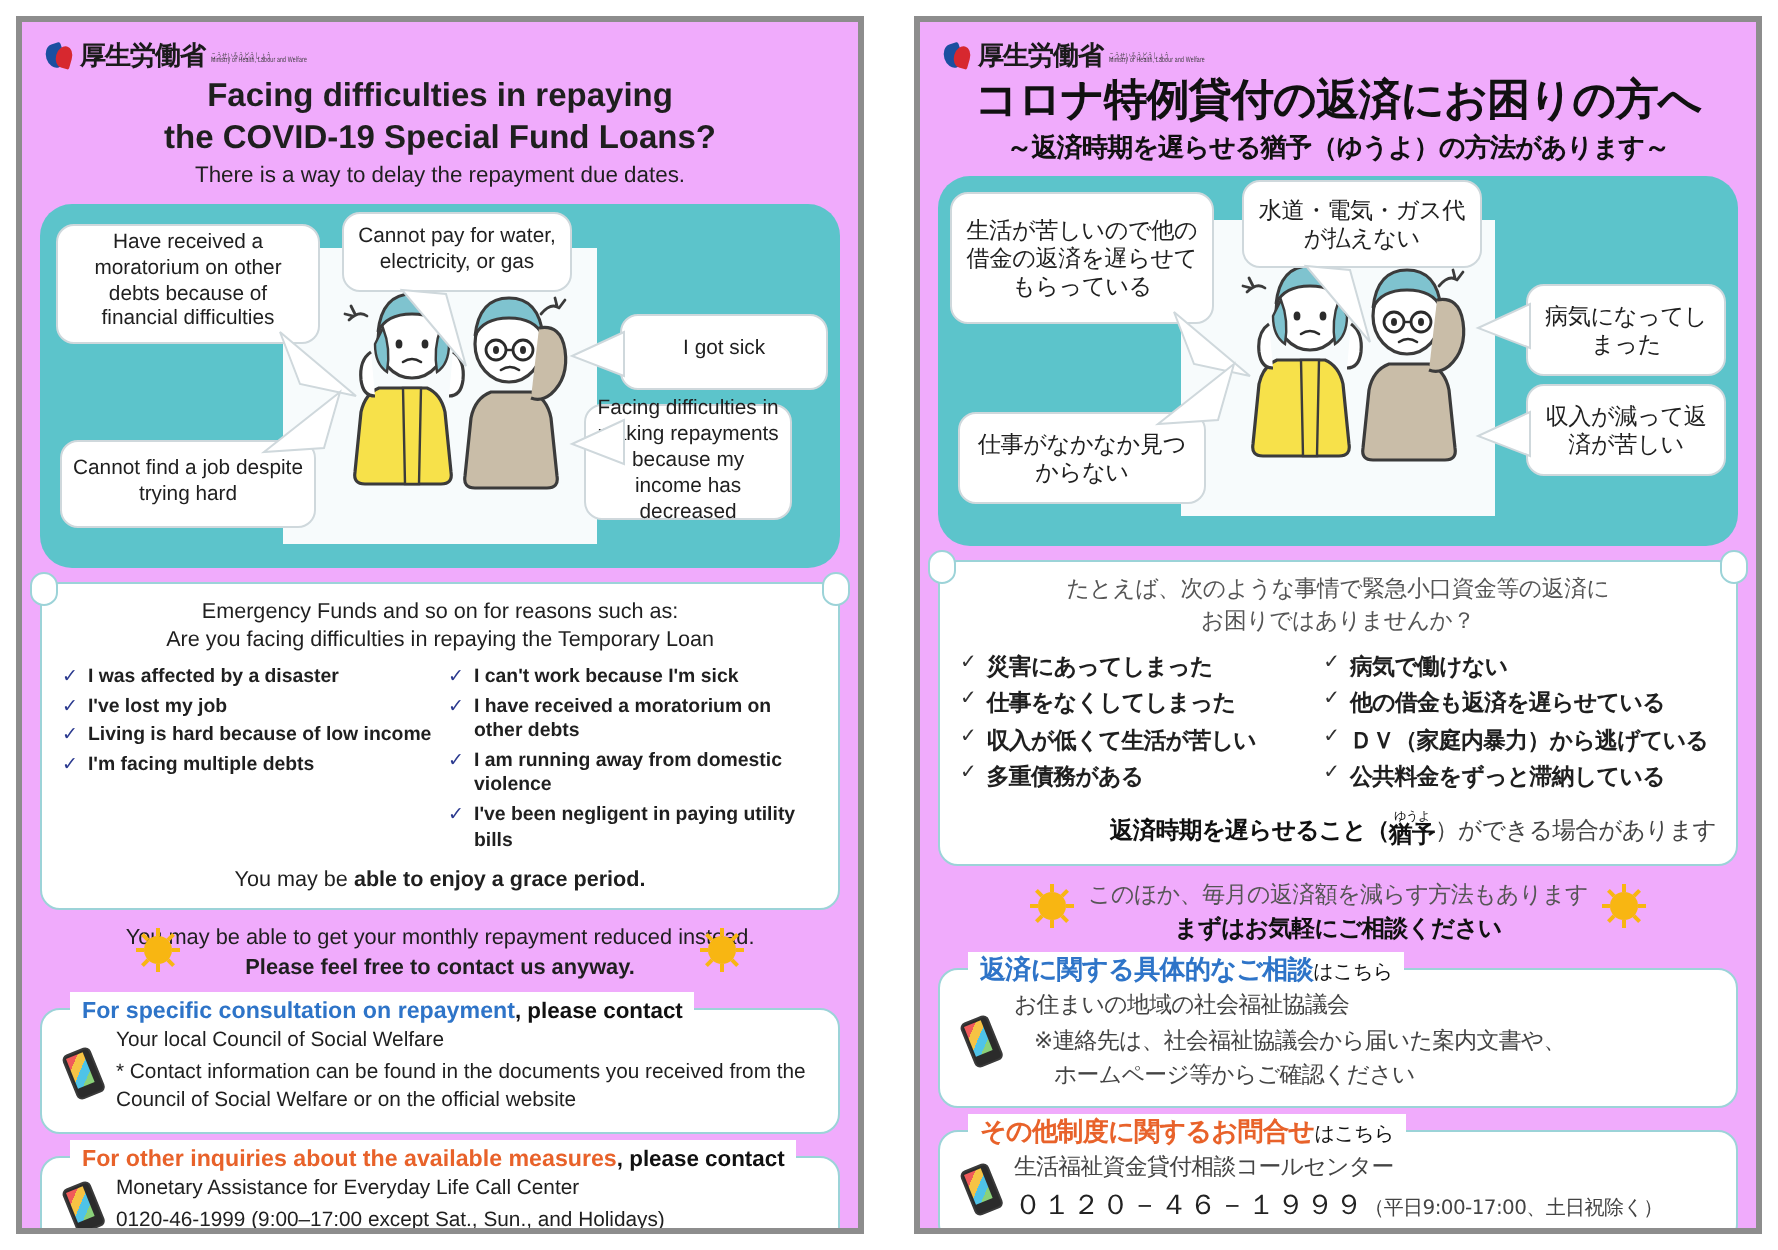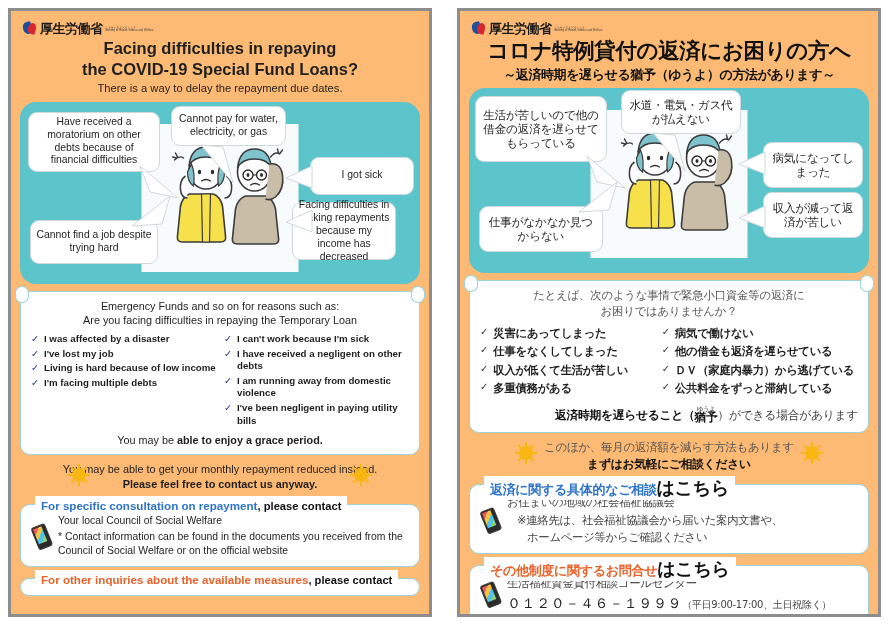--- a/index.html
+++ b/index.html
@@ -6,21 +6,21 @@
   body{
     width:889px;height:625px;overflow:hidden;
     background:#ffffff;
     font-family:"Liberation Sans","DejaVu Sans",sans-serif;
     color:#231f20;
   }
   .sheet{display:flex;width:889px;height:625px;box-sizing:border-box;}
   .page{
     position:relative;
     box-sizing:border-box;
-    background:#fdba74;
+    background:#f0abfc;
     border:3px solid #8d8d8d;
     margin:8px;
     padding:6px 9px 8px 9px;
     overflow:hidden;
   }
   .page.left{width:428px;}
   .page.right{width:428px;}
   .spacer{width:9px;}
 
   
@@ -111,21 +111,21 @@
   .contact{
     position:relative;margin-top:11px;border:1px solid #9cd3d8;border-radius:10px;
     padding:9px 10px 7px 10px;box-sizing:border-box;background:#fff;
   }
   .contact .legend{
     position:absolute;top:-9px;left:14px;background:#fff;padding:0 6px;white-space:nowrap;
   }
   .legend .a{font-size:11.6px;font-weight:bold;}
   .legend .b{font-size:11.2px;font-weight:bold;color:#111;}
   .page.right .legend .a{font-family:"DejaVu Sans",sans-serif;font-size:13px;font-weight:bold;letter-spacing:-0.3px;}
-  .page.right .legend .b{font-family:"DejaVu Sans",sans-serif;font-size:18px;font-weight:bold;letter-spacing:-0.3px;color:#111;}
+  .page.right .legend .b{font-family:"DejaVu Sans",sans-serif;font-size:10px;font-weight:normal;letter-spacing:-0.3px;color:#111;}
   .crow{display:flex;gap:7px;align-items:center;}
   .phone{flex:0 0 auto;width:20px;height:26px;position:relative;transform:rotate(-22deg);}
   .phone .body{position:absolute;left:3px;top:2px;width:13px;height:22px;border:1.2px solid #3a3a3a;border-radius:3px;background:#2b2b2b;}
   .phone .scr{position:absolute;left:5px;top:4px;width:9px;height:16px;background:linear-gradient(135deg,#f05a5a 0 25%,#f6c344 25% 50%,#4fc3e8 50% 75%,#8ad17a 75% 100%);}
   .cbody{font-size:10.4px;line-height:1.42;color:#1f1f1f;}
   .page.right .cbody{font-family:"DejaVu Sans",sans-serif;font-size:11.4px;line-height:1.5;letter-spacing:-0.3px;color:#444;}
   .cbody .l2{margin-top:1px;}
   .tel{letter-spacing:0.6px;}
 </style>
 </head>
@@ -244,21 +244,21 @@
               <span class="txt">I'm facing multiple debts</span>
             </div>
         </div>
         <div class="col">
           <div class="chk">
               <span class="mark">✓</span>
               <span class="txt">I can't work because I'm sick</span>
             </div>
           <div class="chk">
               <span class="mark">✓</span>
-              <span class="txt">I have received a negligent on other debts</span>
+              <span class="txt">I have received a moratorium on other debts</span>
             </div>
           <div class="chk">
               <span class="mark">✓</span>
               <span class="txt">I am running away from domestic violence</span>
             </div>
           <div class="chk">
               <span class="mark">✓</span>
               <span class="txt">I've been negligent in paying utility bills</span>
             </div>
         </div>
@@ -307,20 +307,30 @@
         <div class="cbody">
           <div>Your local Council of Social Welfare</div>
           <div class="l2">* Contact information can be found in the documents you received from the Council of Social Welfare or on the official website</div>
         </div>
       </div>
     </div>
 
     <div class="contact">
       <div class="legend">
         <span class="a" style="color:#e8622a">For other inquiries about the available measures</span><span class="b">, please contact</span>
+      </div>
+      <div class="crow">
+        <span class="phone">
+            <span class="body"></span>
+            <span class="scr"></span>
+          </span>
+        <div class="cbody">
+          <div>Monetary Assistance for Everyday Life Call Center</div>
+          <div class="l2">0120-46-1999 (9:00–17:00 except Sat., Sun., and Holidays)</div>
+        </div>
       </div>
     </div>
   </div>
 
   <div class="spacer"></div>
 
   <div class="page right">
 
     <div class="logo">
       <span class="logo-mark">

